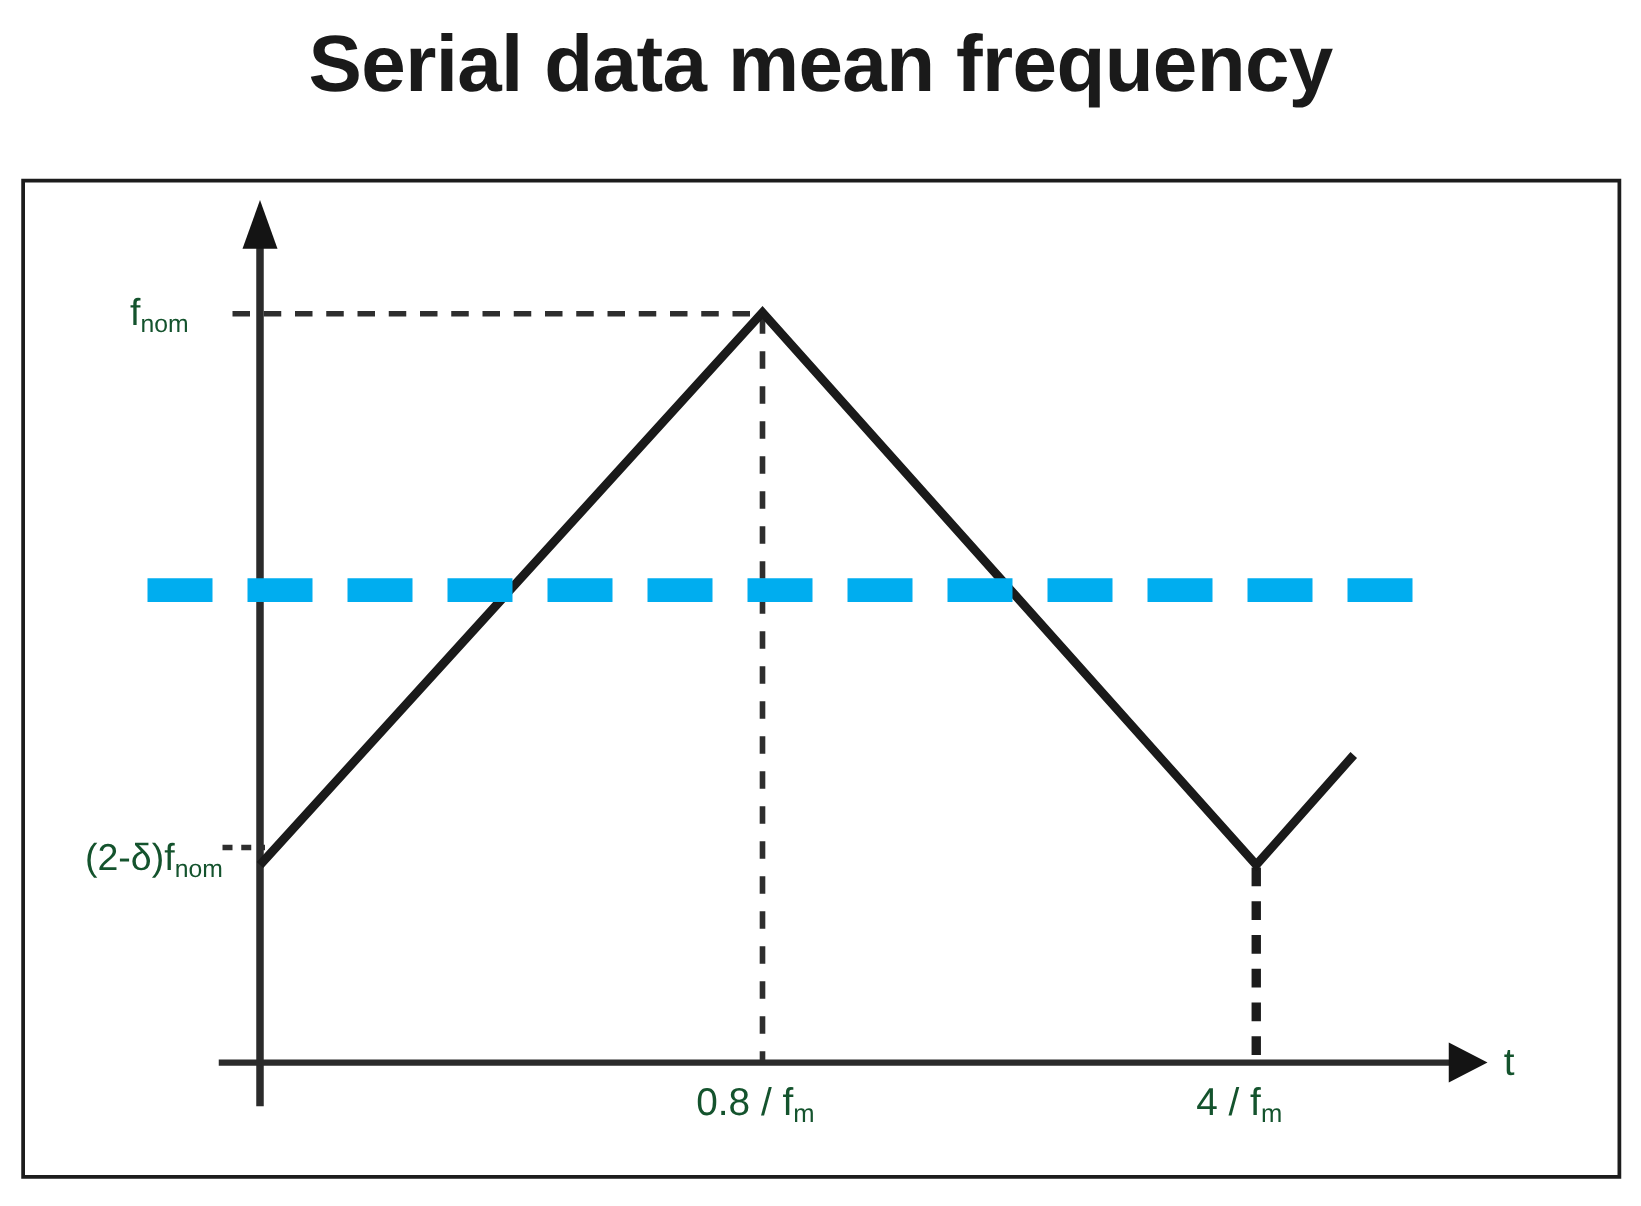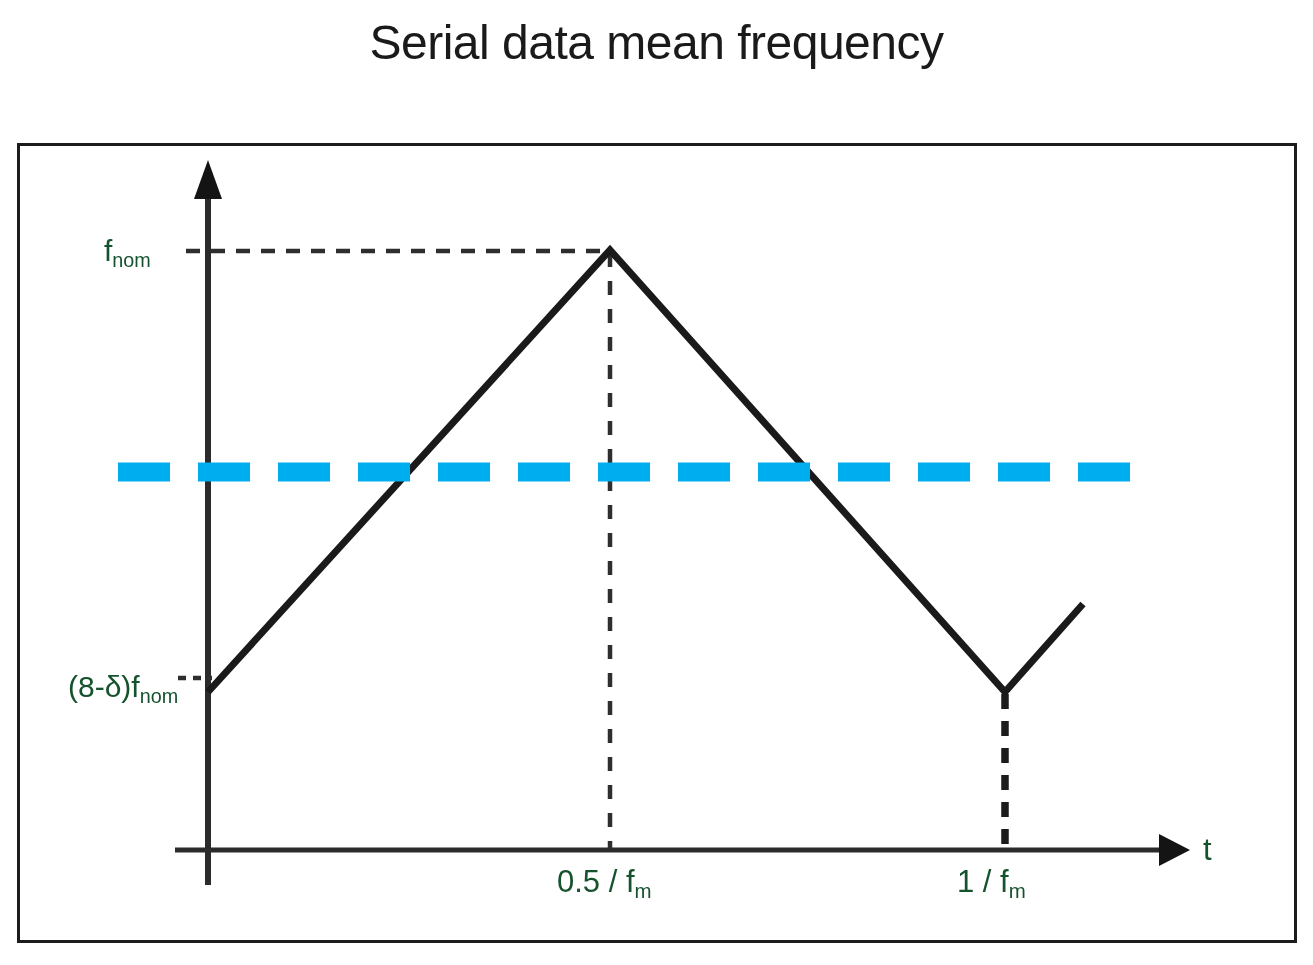--- a/index.html
+++ b/index.html
@@ -20,22 +20,22 @@
     background: #ffffff;
   }
 
   
   #title {
     position: absolute;
     left: 0;
     top: 18px;
     width: 1313px;
     text-align: center;
-    font-size: 48px;
-    font-weight: 400;
+    font-size: 64px;
+    font-weight: 700;
     color: #1a1a1a;
     letter-spacing: -0.5px;
     line-height: 1.05;
     white-space: nowrap;
   }
 
   
   #figure-frame {
     position: absolute;
     left: 17px;
@@ -132,26 +132,26 @@
 
     <line x1="118" y1="472" x2="1153" y2="472" stroke="#00ADEF" stroke-width="19" stroke-dasharray="52 28" stroke-linecap="butt"></line>
 
   </svg>
 
   <div id="lbl-fnom-wrap" class="lbl">
     <span>f</span><sub>nom</sub>
   </div>
 
   <div id="lbl-fnom-low" class="lbl">
-    <span>(8-δ)f</span><sub>nom</sub>
+    <span>(2-δ)f</span><sub>nom</sub>
   </div>
 
   <div id="lbl-tick-half" class="lbl">
-    <span>0.5 / f</span><sub>m</sub>
+    <span>0.8 / f</span><sub>m</sub>
   </div>
 
   <div id="lbl-tick-one" class="lbl">
-    <span>1 / f</span><sub>m</sub>
+    <span>4 / f</span><sub>m</sub>
   </div>
 
   <div id="lbl-axis-t" class="lbl">t</div>
 
 </div>
 
 </body></html>

